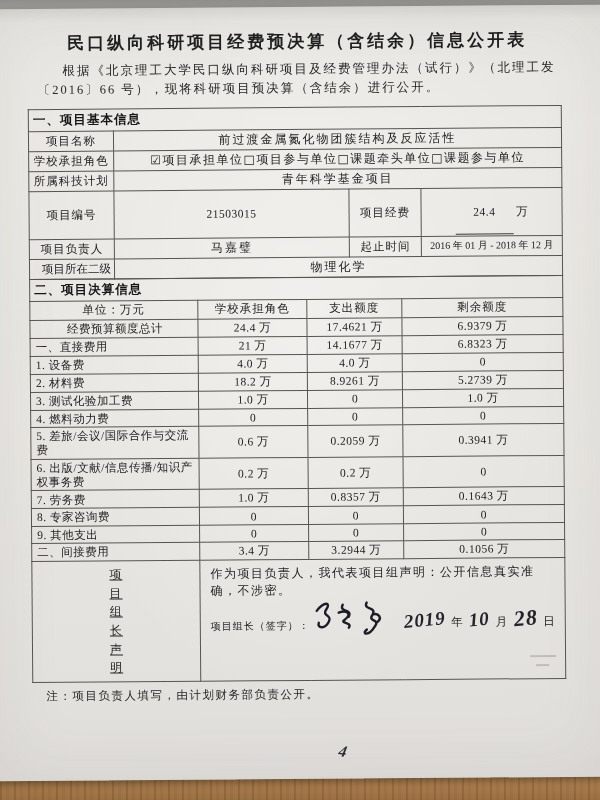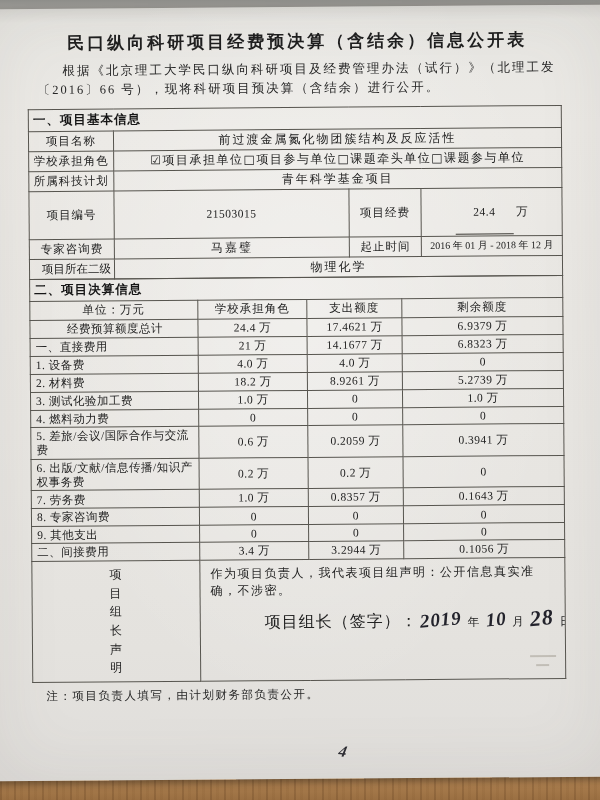--- a/index.html
+++ b/index.html
@@ -44,26 +44,26 @@
   }
   .lbl-c{letter-spacing:1px;}
   .val-kai{letter-spacing:2px;font-size:12px;}
   .chk{font-size:12px;letter-spacing:1.5px;font-family:"DejaVu Sans","Liberation Sans",sans-serif;}
   .num{font-family:"Liberation Serif","DejaVu Serif",serif;letter-spacing:.5px;}
   .small{font-size:10px;letter-spacing:0;white-space:nowrap;}
   .u-line{display:inline-block;min-width:50px;border-bottom:1px solid #3c3a35;padding:16px 4px;}
   .row-lbl{text-align:left;padding-left:5px;letter-spacing:.5px;line-height:1.25;}
   .row-lbl.ctr{text-align:center;}
   .h16{height:15px;} .h18{height:17px;} .h20{height:19px;}
-  .decl-side{width:46px;padding:4px 2px;}
+  .decl-side{width:46px;padding:4px 2px;text-decoration:underline;}
   .decl-side .vert{width:2em;margin:0 auto;word-break:break-all;line-height:1.55;font-size:12px;letter-spacing:1px;}
   .decl-body{text-align:left;padding:5px 8px 4px 10px;height:64px;vertical-align:top;}
   .decl-stmt{font-size:12px;letter-spacing:1.5px;color:#1f1f1f;}
   .sign-line{display:flex;align-items:flex-end;margin-top:8px;position:relative;}
-  .sign-lbl{margin-left:54px;font-size:16px;letter-spacing:1px;white-space:nowrap;}
+  .sign-lbl{font-size:10px;letter-spacing:1px;white-space:nowrap;}
   .sig-svg{margin:-18px 0 -8px 2px;}
   .date-grp{margin-left:auto;display:flex;align-items:baseline;gap:6px;padding-right:2px;white-space:nowrap;}
   .hand{font-style:italic;font-weight:bold;font-size:19px;color:#23232c;
         transform:rotate(-5deg);display:inline-block;letter-spacing:1px;}
   .dsuf{font-size:11.5px;}
   .note{margin:6px 0 0 44px;font-size:11.5px;letter-spacing:1.5px;color:#262626;}
   .pagenum{
     position:absolute;left:336px;top:736px;font-size:16px;font-weight:bold;
     font-style:italic;color:#2c2c32;transform:rotate(6deg) skewX(-6deg);
   }
@@ -104,21 +104,21 @@
         <td class="lbl-c">所属科技计划</td>
         <td class="val-kai" colspan="3">青年科学基金项目</td>
       </tr>
       <tr class="h18">
         <td class="lbl-c">项目编号</td>
         <td class="num">21503015</td>
         <td class="lbl-c">项目经费</td>
         <td><span class="u-line num">24.4</span> <span>万</span></td>
       </tr>
       <tr class="h18">
-        <td class="lbl-c">专家咨询费</td>
+        <td class="lbl-c">项目负责人</td>
         <td class="val-kai">马嘉璧</td>
         <td class="lbl-c">起止时间</td>
         <td class="small num">2016 年 01 月 - 2018 年 12 月</td>
       </tr>
       <tr class="h16">
         <td class="lbl-c" style="letter-spacing:0;text-align:right;">项目所在二级</td>
         <td class="val-kai" colspan="3">物理化学</td>
       </tr>
     </tbody>
       </table>

